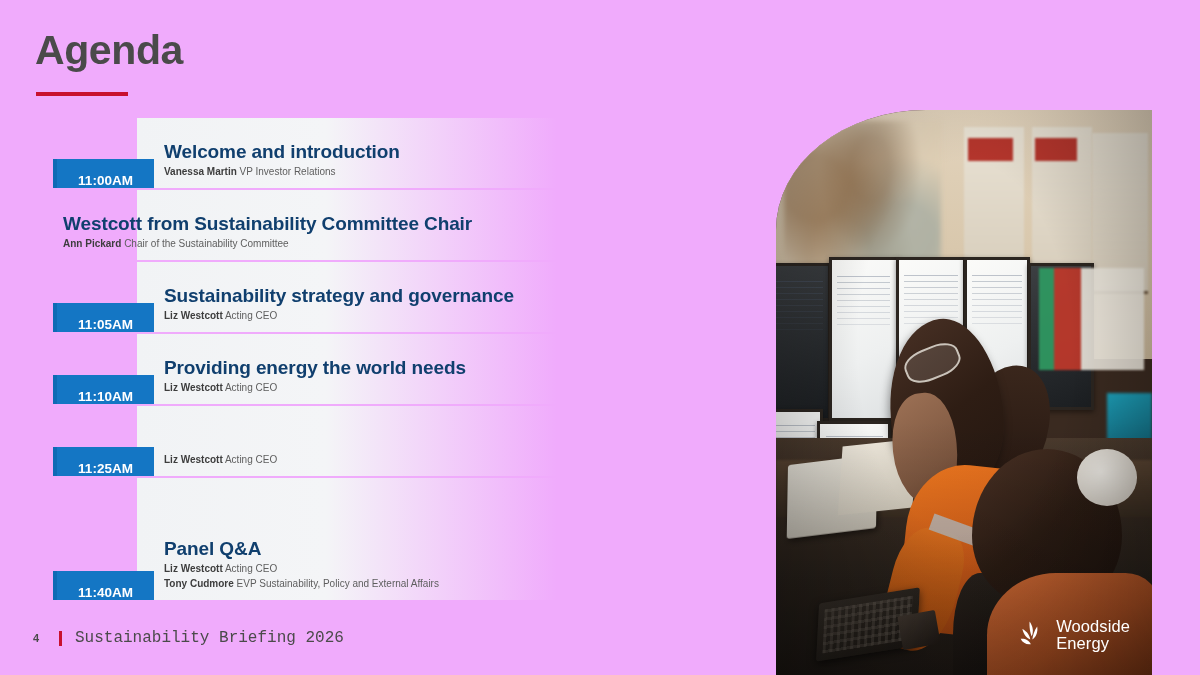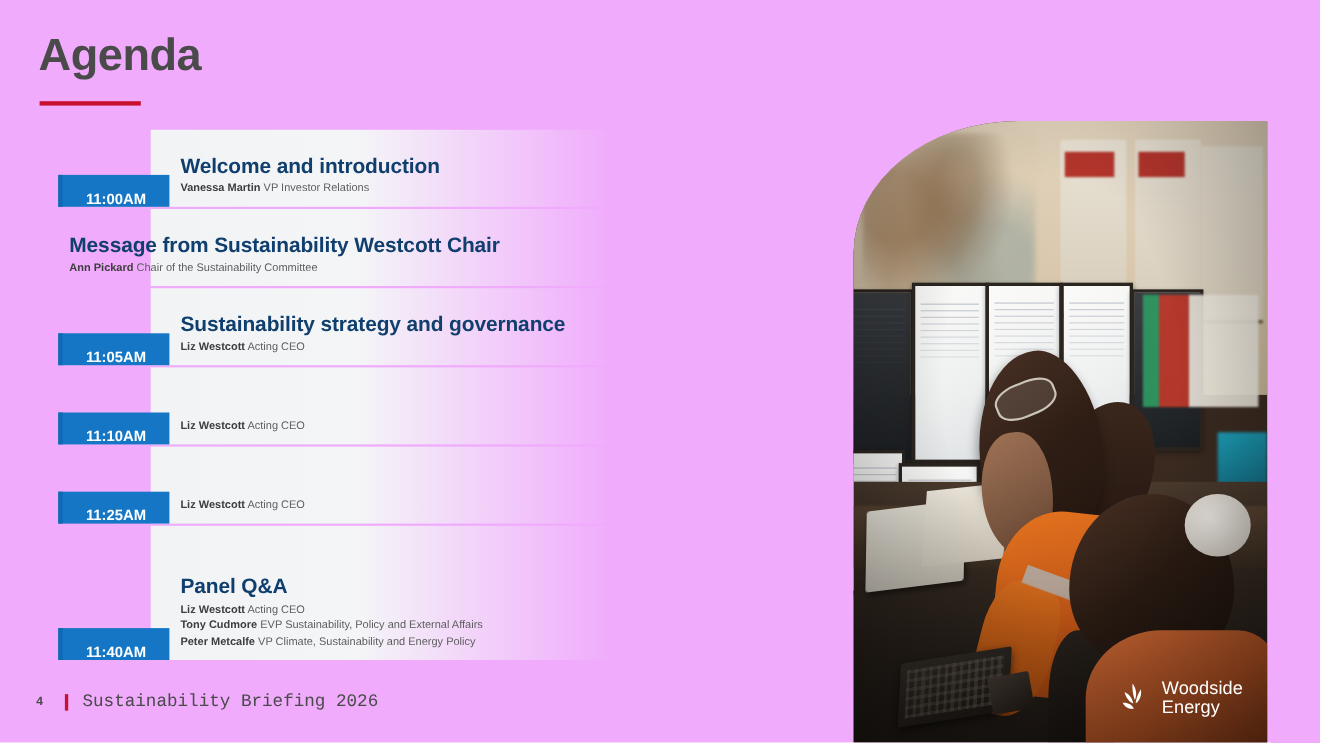--- a/index.html
+++ b/index.html
@@ -376,21 +376,21 @@
         <div class="speaker">
           <span class="sp-name">Vanessa Martin</span>
           <span class="sp-role">VP Investor Relations</span>
         </div>
       </div>
     </div>
 
     <div class="agenda-row">
       <div class="row-band"></div>
       <div class="row-content">
-        <div class="row-title">Message from Sustainability Westcott Chair</div>
+        <div class="row-title">Westcott from Sustainability Committee Chair</div>
         <div class="speaker">
           <span class="sp-name">Ann Pickard</span>
           <span class="sp-role">Chair of the Sustainability Committee</span>
         </div>
       </div>
     </div>
 
     <div class="agenda-row">
       <div class="row-band"></div>
       <div class="time-badge">11:05AM</div>
@@ -400,20 +400,21 @@
           <span class="sp-name">Liz Westcott</span>
           <span class="sp-role">Acting CEO</span>
         </div>
       </div>
     </div>
 
     <div class="agenda-row">
       <div class="row-band"></div>
       <div class="time-badge">11:10AM</div>
       <div class="row-content">
+        <div class="row-title">Providing energy the world needs</div>
         <div class="speaker">
           <span class="sp-name">Liz Westcott</span>
           <span class="sp-role">Acting CEO</span>
         </div>
       </div>
     </div>
 
     <div class="agenda-row">
       <div class="row-band"></div>
       <div class="time-badge">11:25AM</div>
@@ -430,24 +431,20 @@
       <div class="time-badge">11:40AM</div>
       <div class="row-content">
         <div class="row-title">Panel Q&amp;A</div>
         <div class="speaker">
           <span class="sp-name">Liz Westcott</span>
           <span class="sp-role">Acting CEO</span>
         </div>
         <div class="speaker">
           <span class="sp-name">Tony Cudmore</span>
           <span class="sp-role">EVP Sustainability, Policy and External Affairs</span>
-        </div>
-        <div class="speaker">
-          <span class="sp-name">Peter Metcalfe</span>
-          <span class="sp-role">VP Climate, Sustainability and Energy Policy</span>
         </div>
       </div>
     </div>
 
   </div>
 
   <div class="footer">
     <div class="footer-page">4</div>
     <div class="footer-divider"></div>
     <div class="footer-text">Sustainability Briefing 2026</div>

